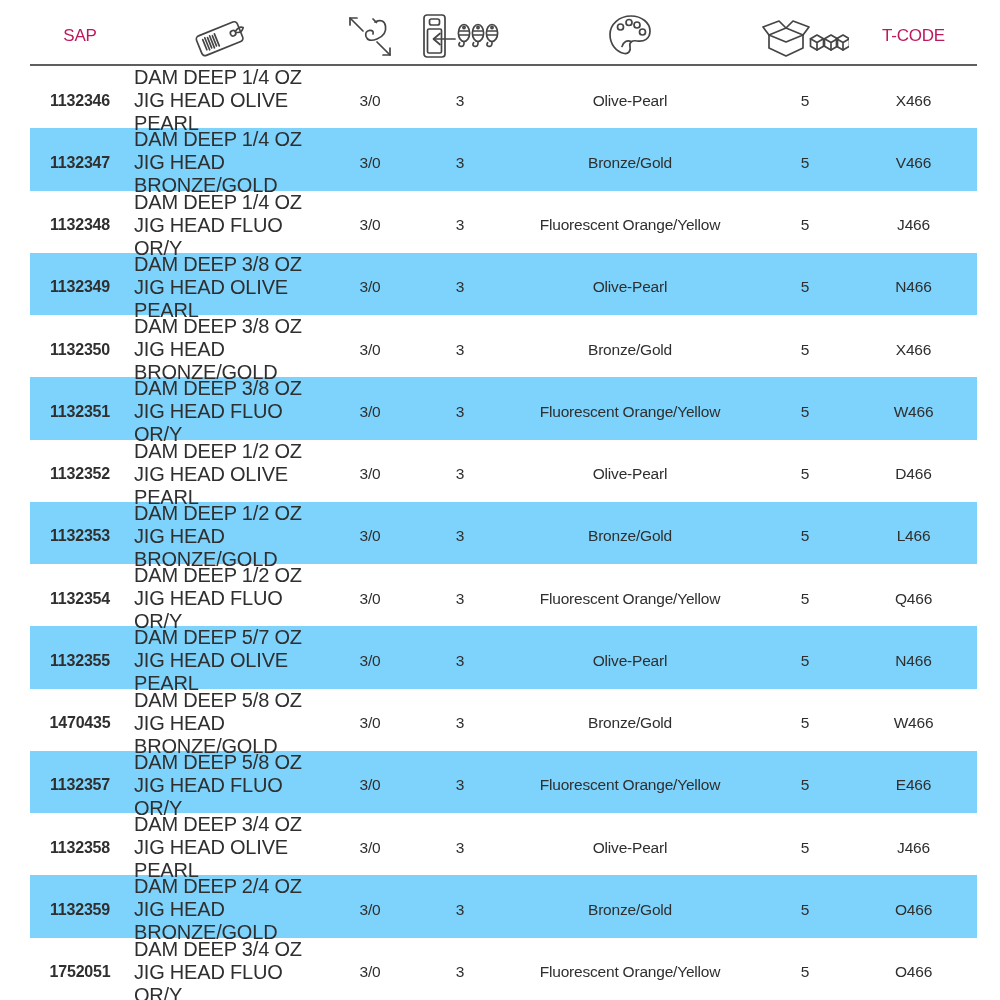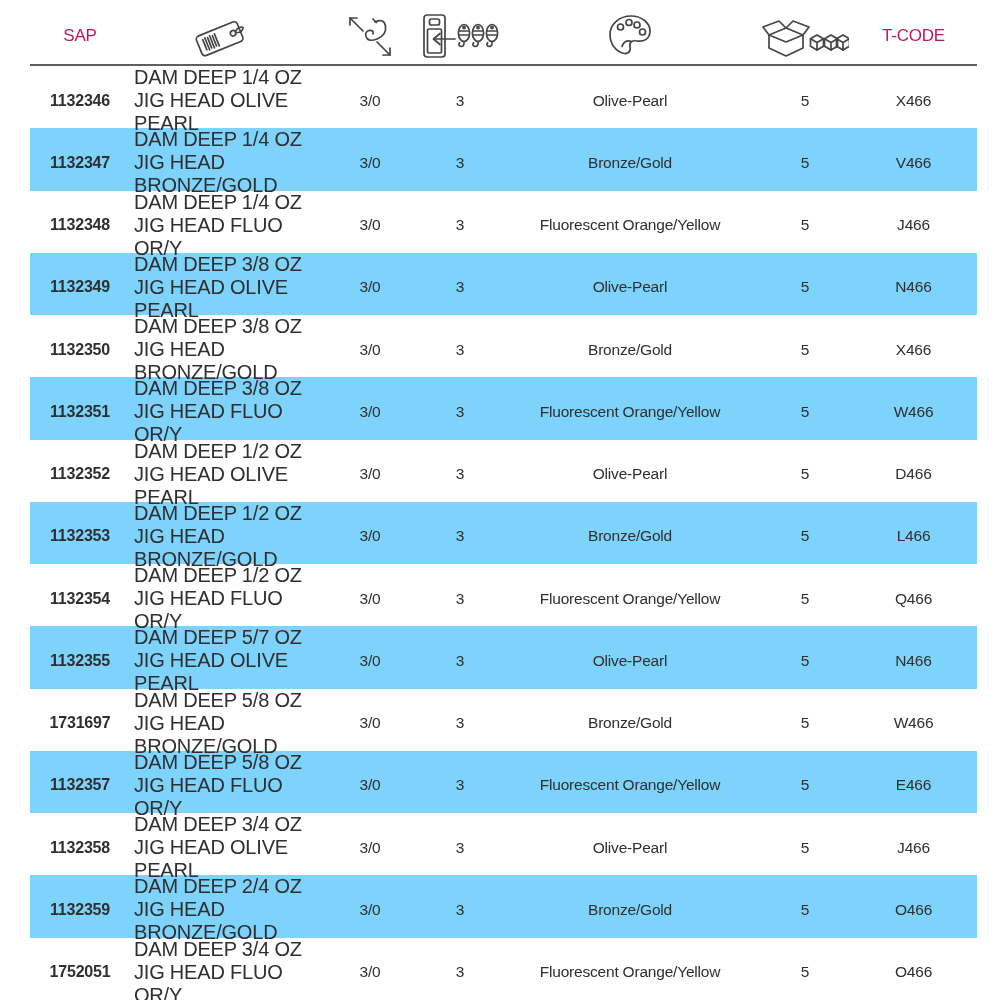--- a/index.html
+++ b/index.html
@@ -202,21 +202,21 @@
       <div class="cell-sap">1132355</div>
       <div class="cell-desc">DAM DEEP 5/7 OZ JIG HEAD OLIVE PEARL</div>
       <div>3/0</div>
       <div>3</div>
       <div>Olive-Pearl</div>
       <div>5</div>
       <div>N466</div>
     </div>
 
     <div class="trow grid-cols">
-      <div class="cell-sap">1731697</div>
+      <div class="cell-sap">1470435</div>
       <div class="cell-desc">DAM DEEP 5/8 OZ JIG HEAD BRONZE/GOLD</div>
       <div>3/0</div>
       <div>3</div>
       <div>Bronze/Gold</div>
       <div>5</div>
       <div>W466</div>
     </div>
 
     <div class="trow grid-cols alt">
       <div class="cell-sap">1132357</div>

